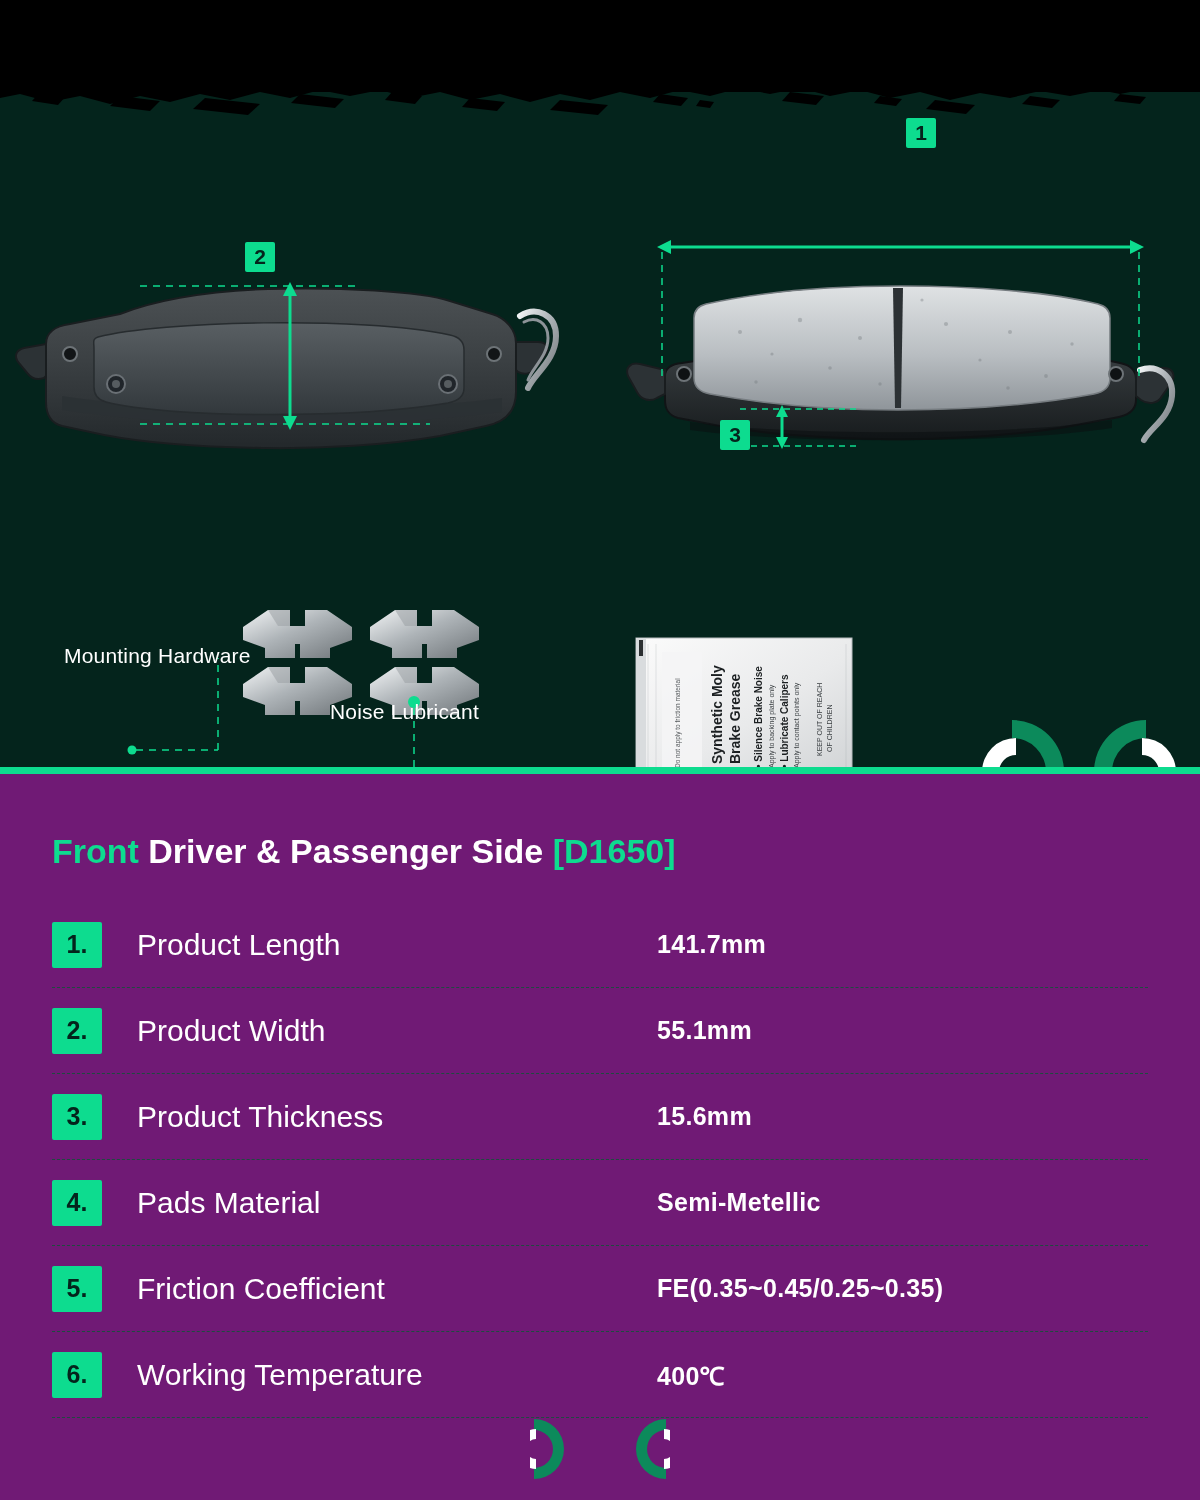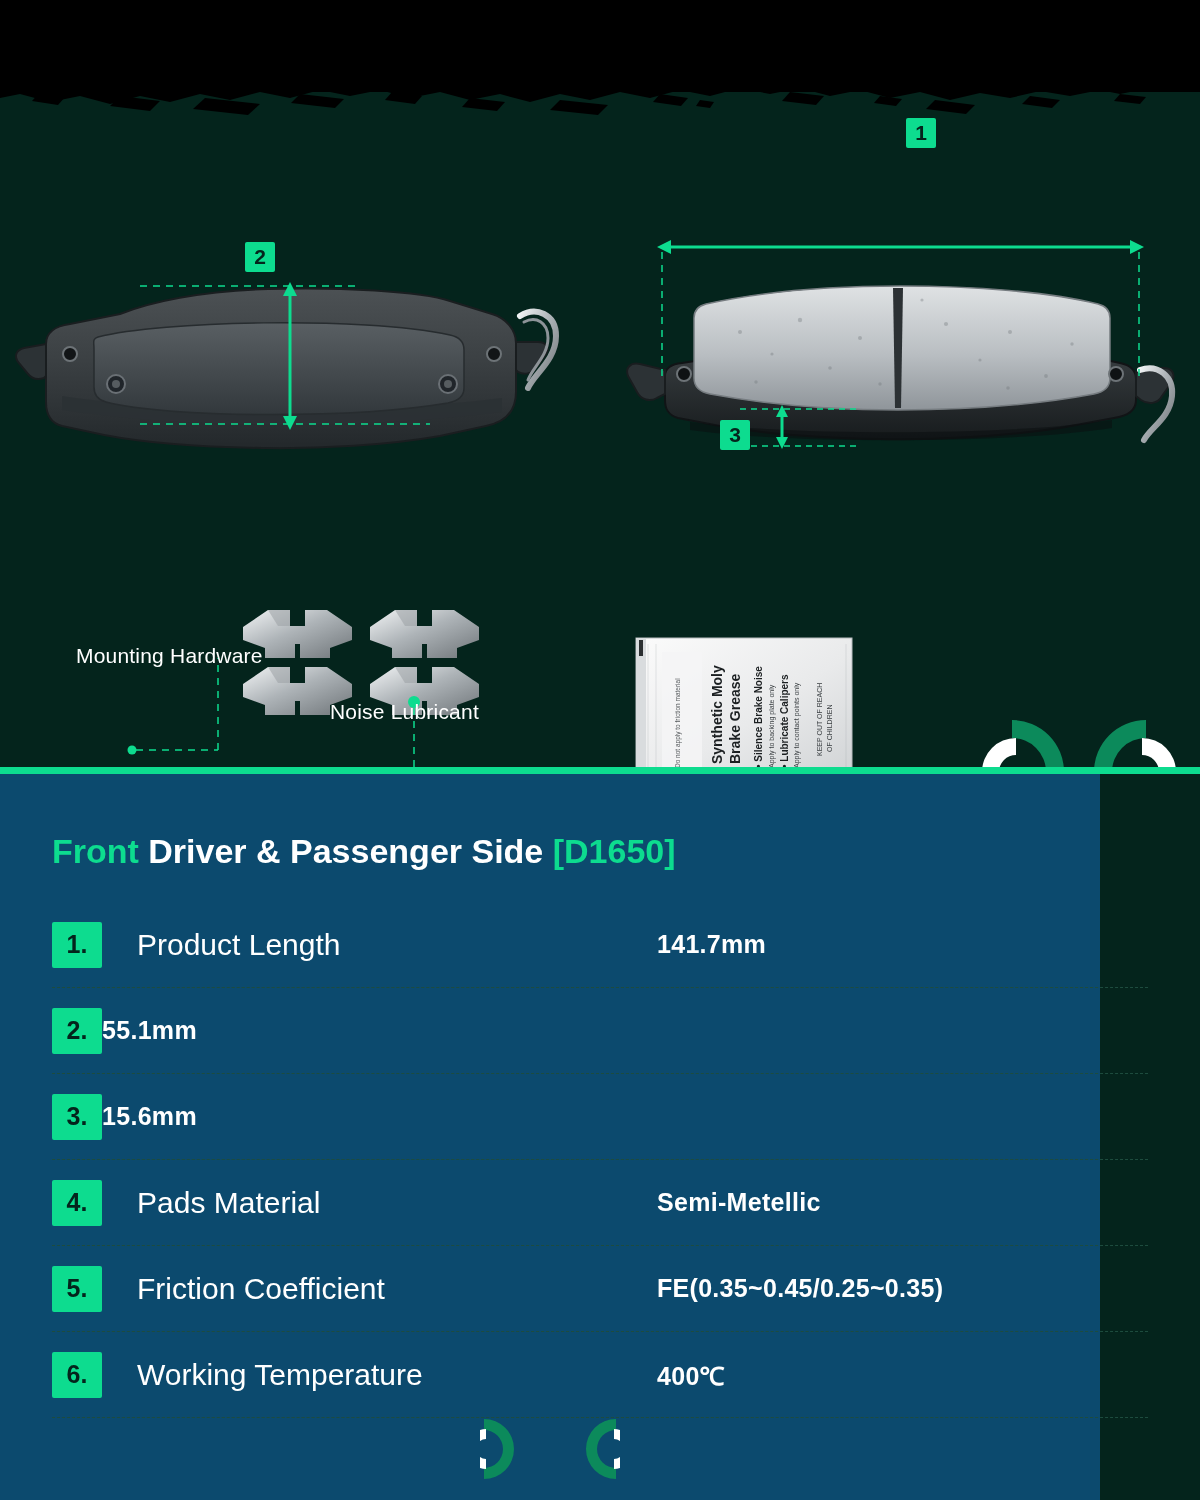--- a/index.html
+++ b/index.html
@@ -69,23 +69,23 @@
     left: 0; top: 767px;
     width: 1200px;
     height: 7px;
     background: #0ddc8f;
   }
 
   
   .spec {
     position: absolute;
     left: 0; top: 774px;
-    width: 1100px;
+    width: 1200px;
     height: 726px;
-    background: #0c4a6e;
+    background: #701a75;
   }
   .spec-title {
     position: absolute;
     left: 52px;
     top: 58px;
     font-size: 34px;
     font-weight: 700;
     color: #ffffff;
     white-space: nowrap;
   }
@@ -353,21 +353,21 @@
         <path fill="#ffffff" d="M1142,646 a34,34 0 0 1 0,68 l0,-17 a17,17 0 0 0 0,-34 Z"></path>
       </g>
     </svg>
 
     
     <div class="num-box" style="left:906px; top:26px;">1</div>
     <div class="num-box" style="left:245px; top:150px;">2</div>
     <div class="num-box" style="left:720px; top:328px;">3</div>
 
     
-    <div class="dim-label-text" style="left:76px; top:552px;">Mounting Hardware</div>
+    <div class="dim-label-text" style="left:64px; top:552px;">Mounting Hardware</div>
     <div class="dim-label-text" style="left:330px; top:608px;">Noise Lubricant</div>
   </div>
 
   <div class="divider"></div>
 
   <div class="spec">
 
     <div class="spec-title">
       <span class="accent">Front</span><span> Driver &amp; Passenger Side </span><span class="accent">[D1650]</span>
     </div>
@@ -375,25 +375,27 @@
     <div class="rows">
 
       <div class="row">
         <div class="row-num">1.</div>
         <div class="row-label">Product Length</div>
         <div class="row-value">141.7mm</div>
       </div>
 
       <div class="row">
         <div class="row-num">2.</div>
+        <div class="row-label">Product Width</div>
         <div class="row-value">55.1mm</div>
       </div>
 
       <div class="row">
         <div class="row-num">3.</div>
+        <div class="row-label">Product Thickness</div>
         <div class="row-value">15.6mm</div>
       </div>
 
       <div class="row">
         <div class="row-num">4.</div>
         <div class="row-label">Pads Material</div>
         <div class="row-value">Semi-Metellic</div>
       </div>
 
       <div class="row">

